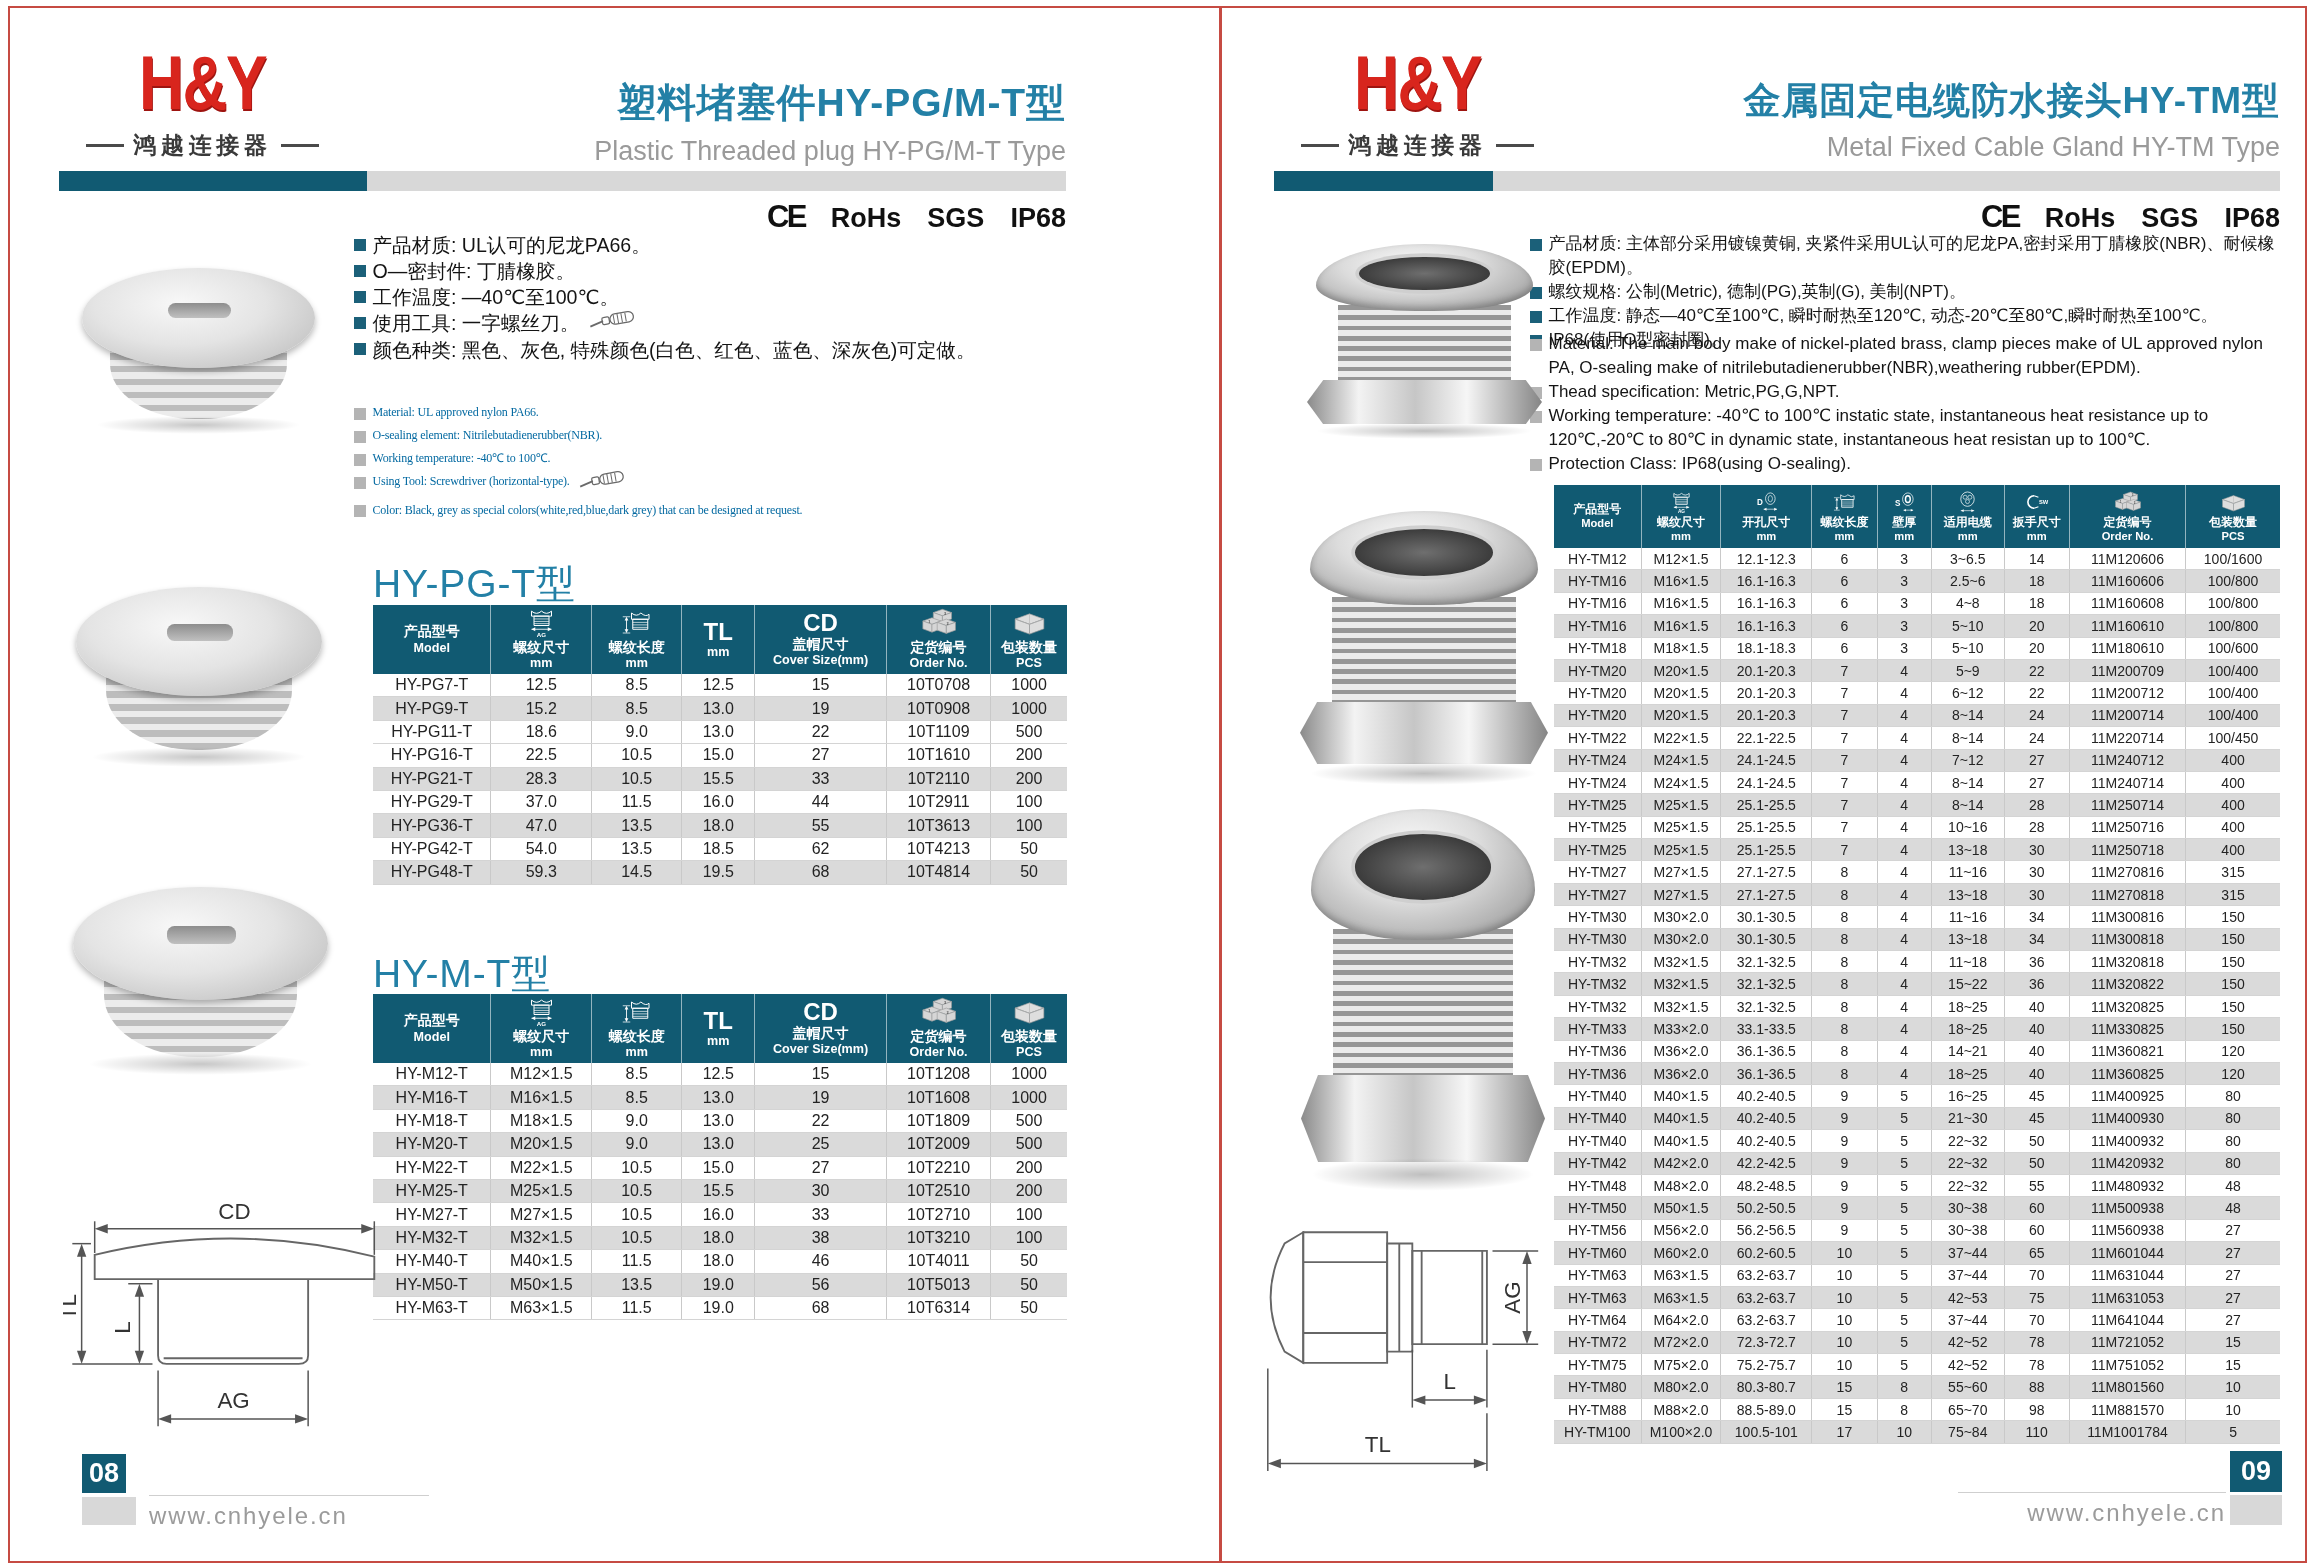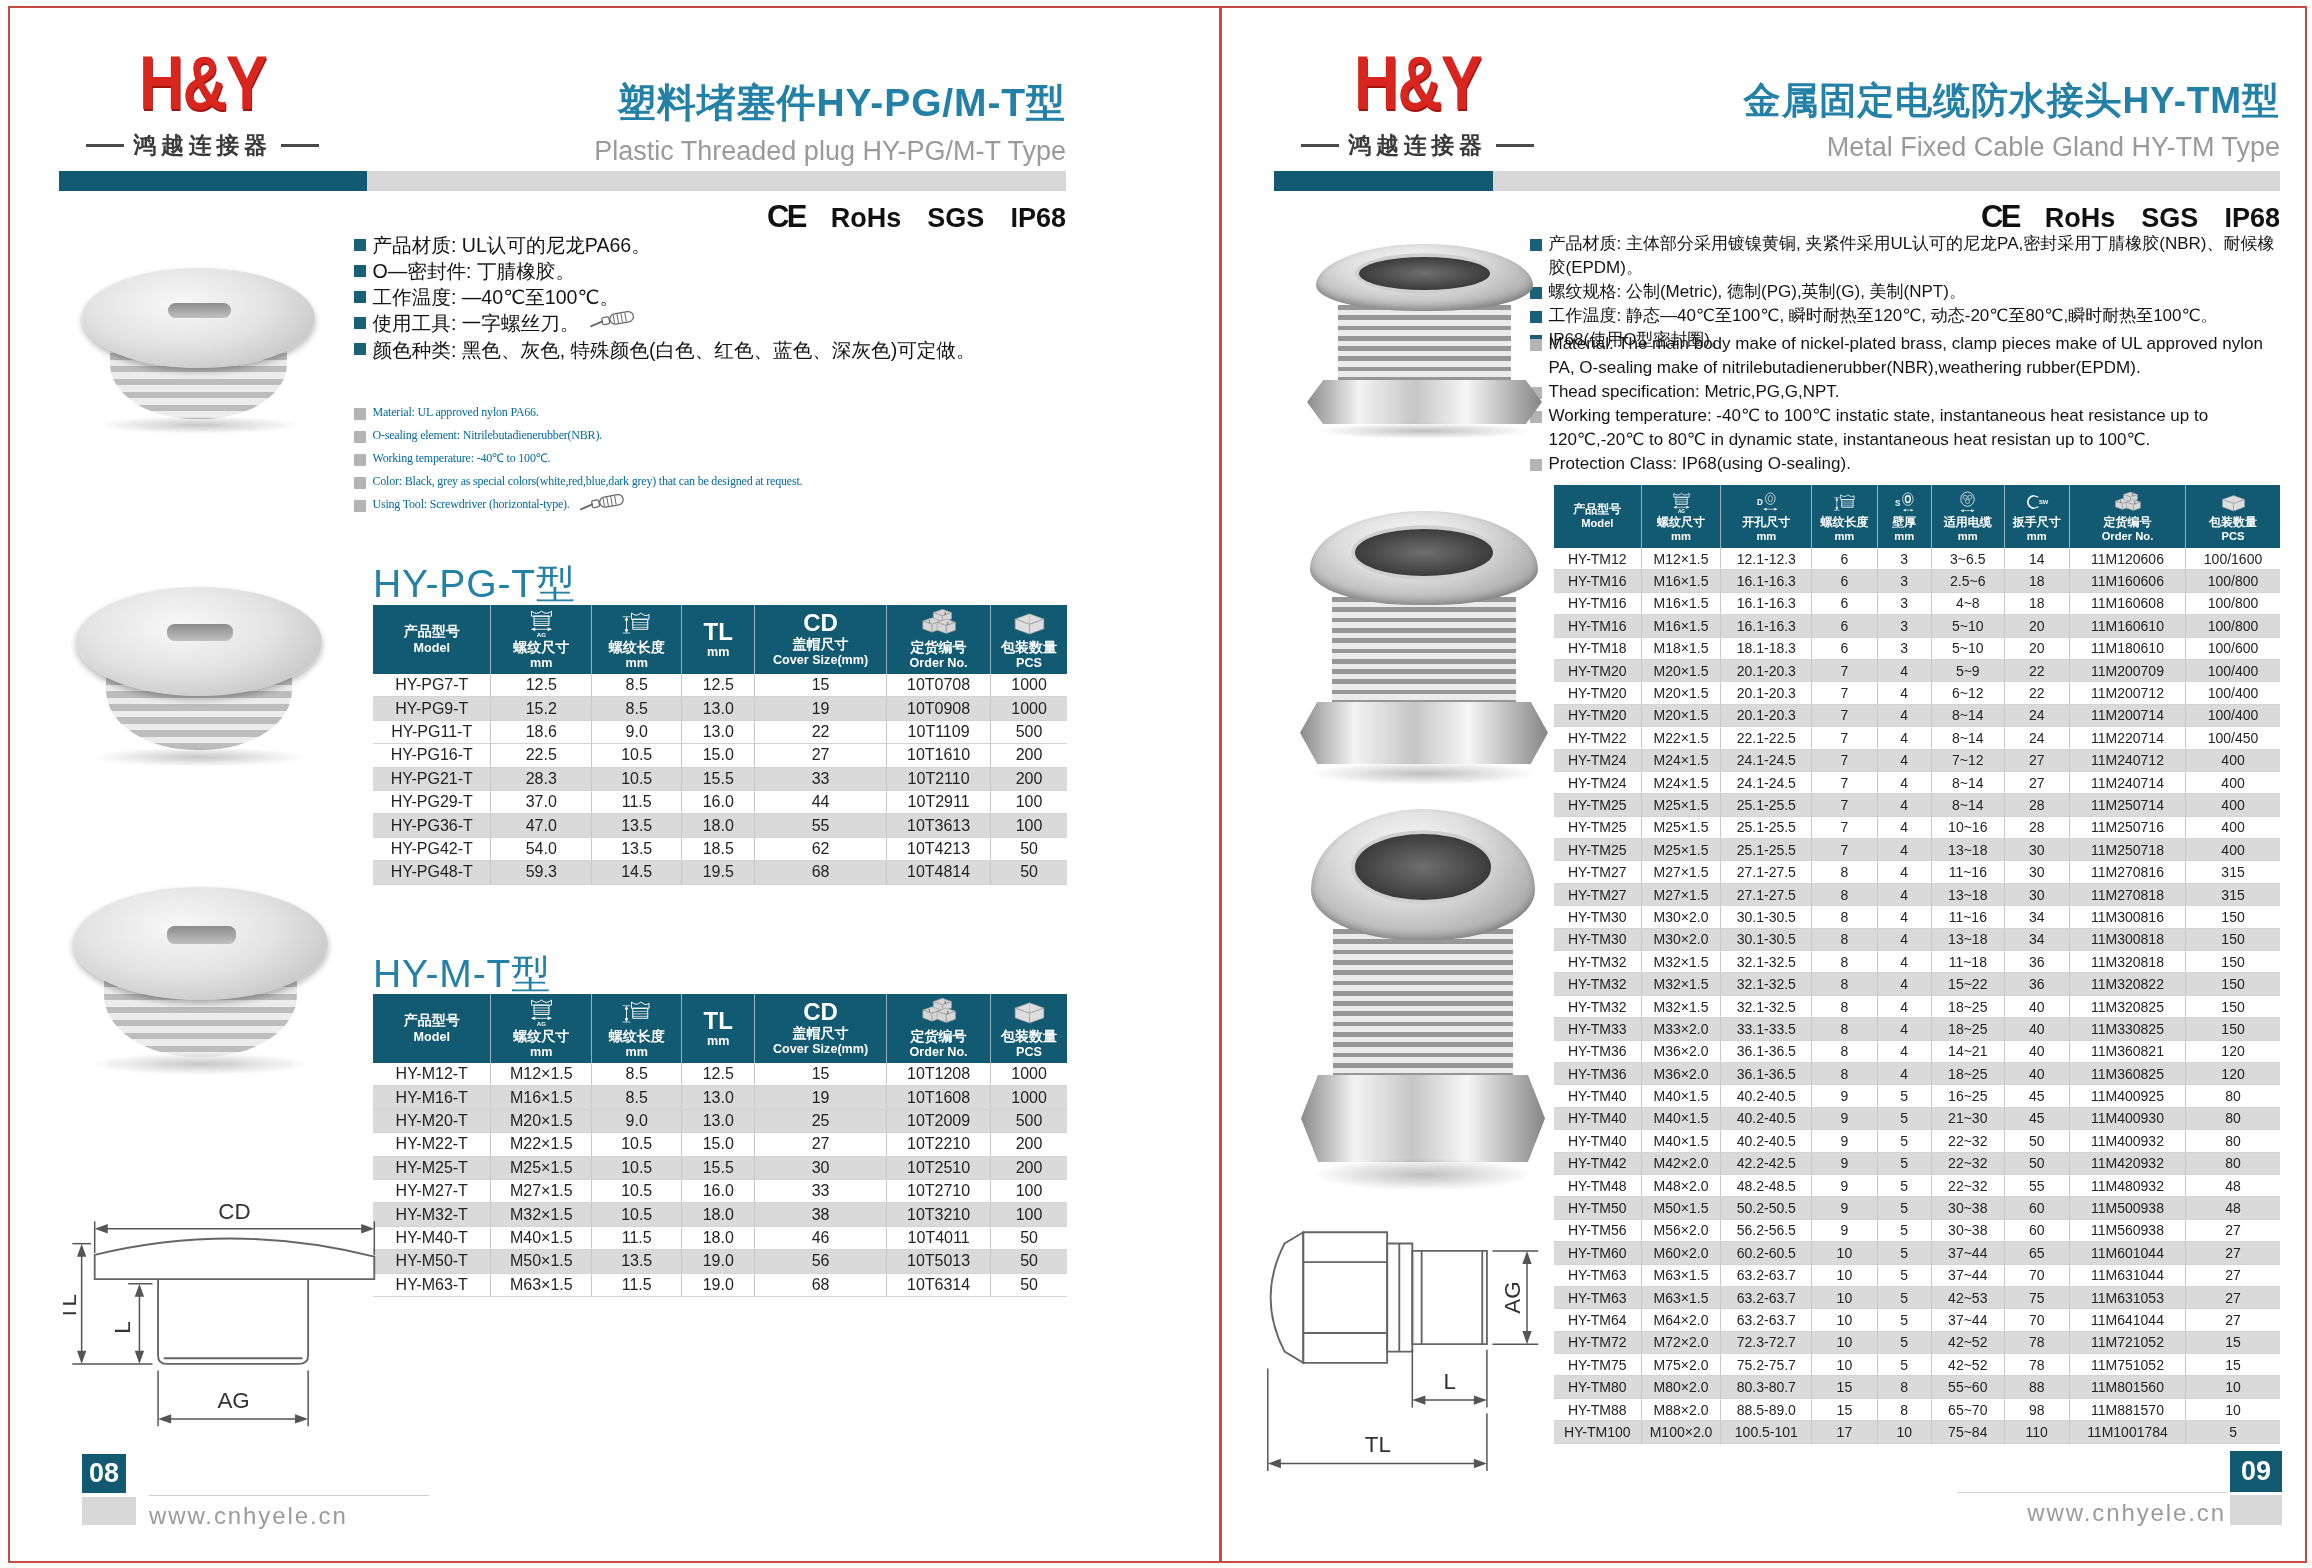--- a/index.html
+++ b/index.html
@@ -158,31 +158,31 @@
       <div class="bullet-line">
         <span class="sq grey"></span>
         <span class="bt">O-sealing element: Nitrilebutadienerubber(NBR).</span>
       </div>
       <div class="bullet-line">
         <span class="sq grey"></span>
         <span class="bt">Working temperature: -40℃ to 100℃.</span>
       </div>
       <div class="bullet-line">
         <span class="sq grey"></span>
-        <span class="bt">Color: Black, grey as special colors(white,red,blue,dark grey) that can be designed at request.</span>
-      </div>
-      <div class="bullet-line">
-        <span class="sq grey"></span>
         <span class="bt">Using Tool: Screwdriver (horizontal-type).</span>
         <span class="tool-ic"><svg viewBox="0 0 64 26" width="52" height="20.5">
             <path d="M3 16 L20 12" stroke="#6a6a6a" stroke-width="2.4" fill="none"></path>
             <rect x="19" y="7.5" width="9" height="9" rx="2" fill="none" stroke="#6a6a6a" stroke-width="1.6"></rect>
             <rect x="29" y="5.5" width="30" height="13" rx="6.5" fill="none" stroke="#6a6a6a" stroke-width="1.6"></rect>
             <path d="M34 6.5 v11 M39 6 v12 M44 6 v12 M49 6.5 v11" stroke="#6a6a6a" stroke-width="1.3" fill="none"></path>
           </svg></span>
+      </div>
+      <div class="bullet-line">
+        <span class="sq grey"></span>
+        <span class="bt">Color: Black, grey as special colors(white,red,blue,dark grey) that can be designed at request.</span>
       </div>
     </div>
 
   <div class="plug" style="left:82px;top:268px;width:233px;height:157px;">
     <div class="body"></div>
       <div class="cap"></div>
       <div class="slot"></div>
       <div class="shadow"></div>
   </div>
   <div class="plug" style="left:76px;top:587px;width:246px;height:170px;">
@@ -513,20 +513,29 @@
             <td>1000</td>
           </tr>
           <tr class="alt">
             <td>HY-M16-T</td>
             <td>M16×1.5</td>
             <td>8.5</td>
             <td>13.0</td>
             <td>19</td>
             <td>10T1608</td>
             <td>1000</td>
+          </tr>
+          <tr>
+            <td>HY-M18-T</td>
+            <td>M18×1.5</td>
+            <td>9.0</td>
+            <td>13.0</td>
+            <td>22</td>
+            <td>10T1809</td>
+            <td>500</td>
           </tr>
           <tr class="alt">
             <td>HY-M20-T</td>
             <td>M20×1.5</td>
             <td>9.0</td>
             <td>13.0</td>
             <td>25</td>
             <td>10T2009</td>
             <td>500</td>
           </tr>

